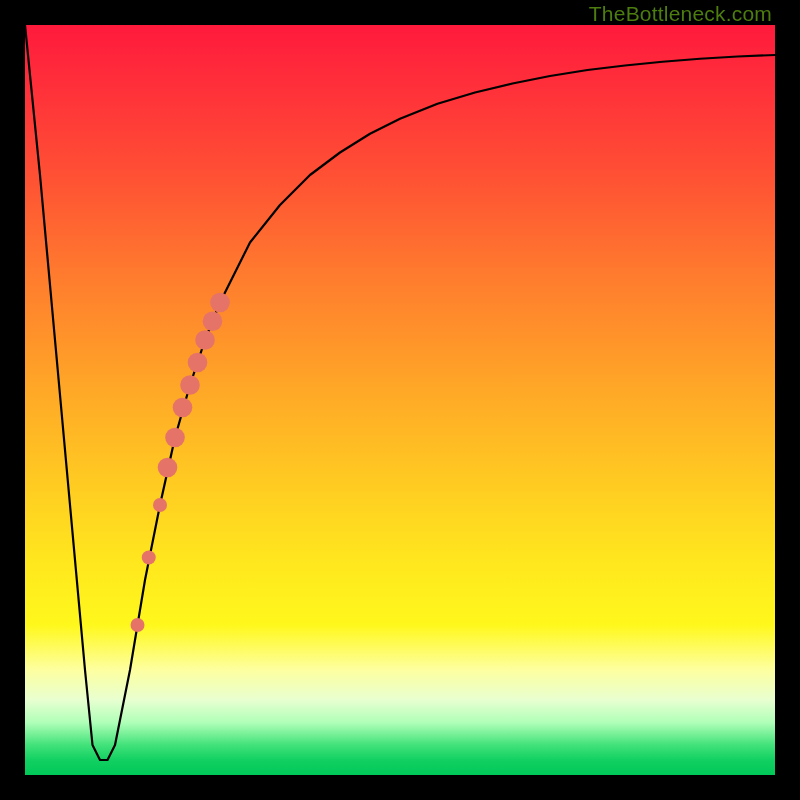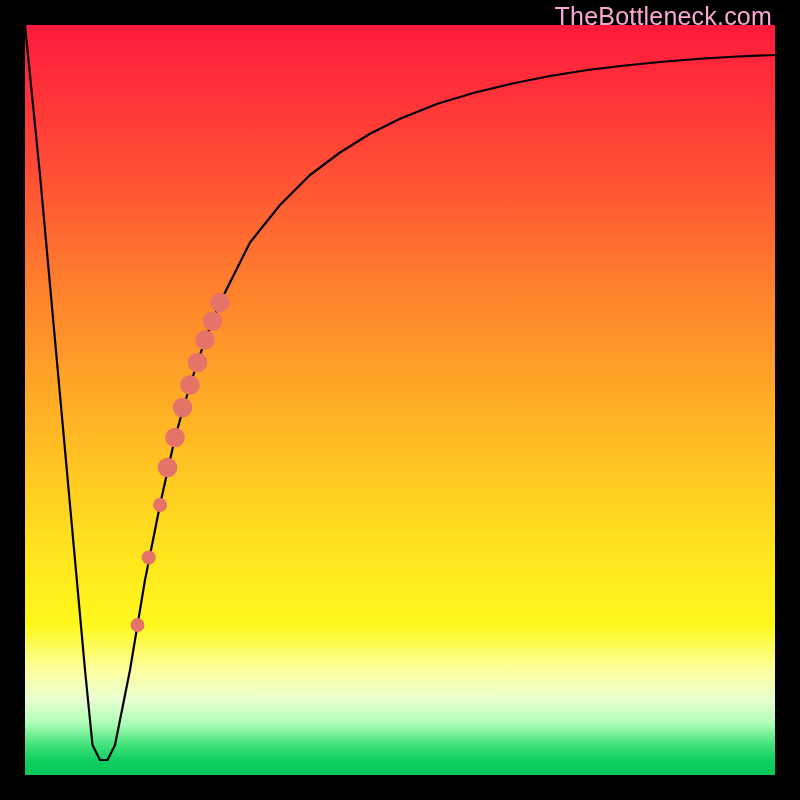--- a/index.html
+++ b/index.html
@@ -45,22 +45,22 @@
     position: absolute;
     left: 0;
     top: 0;
     width: 750px;
     height: 750px;
   }
   .watermark {
     position: absolute;
     top: 2px;
     right: 28px;
-    color: #f9a8d4;
-    font-size: 25px;
+    color: #4d7c0f;
+    font-size: 21px;
     letter-spacing: 0.2px;
     font-weight: 400;
     user-select: none;
   }
 </style>
 </head>
 <body>
 
 <div class="frame">
   <div class="plot-area">

